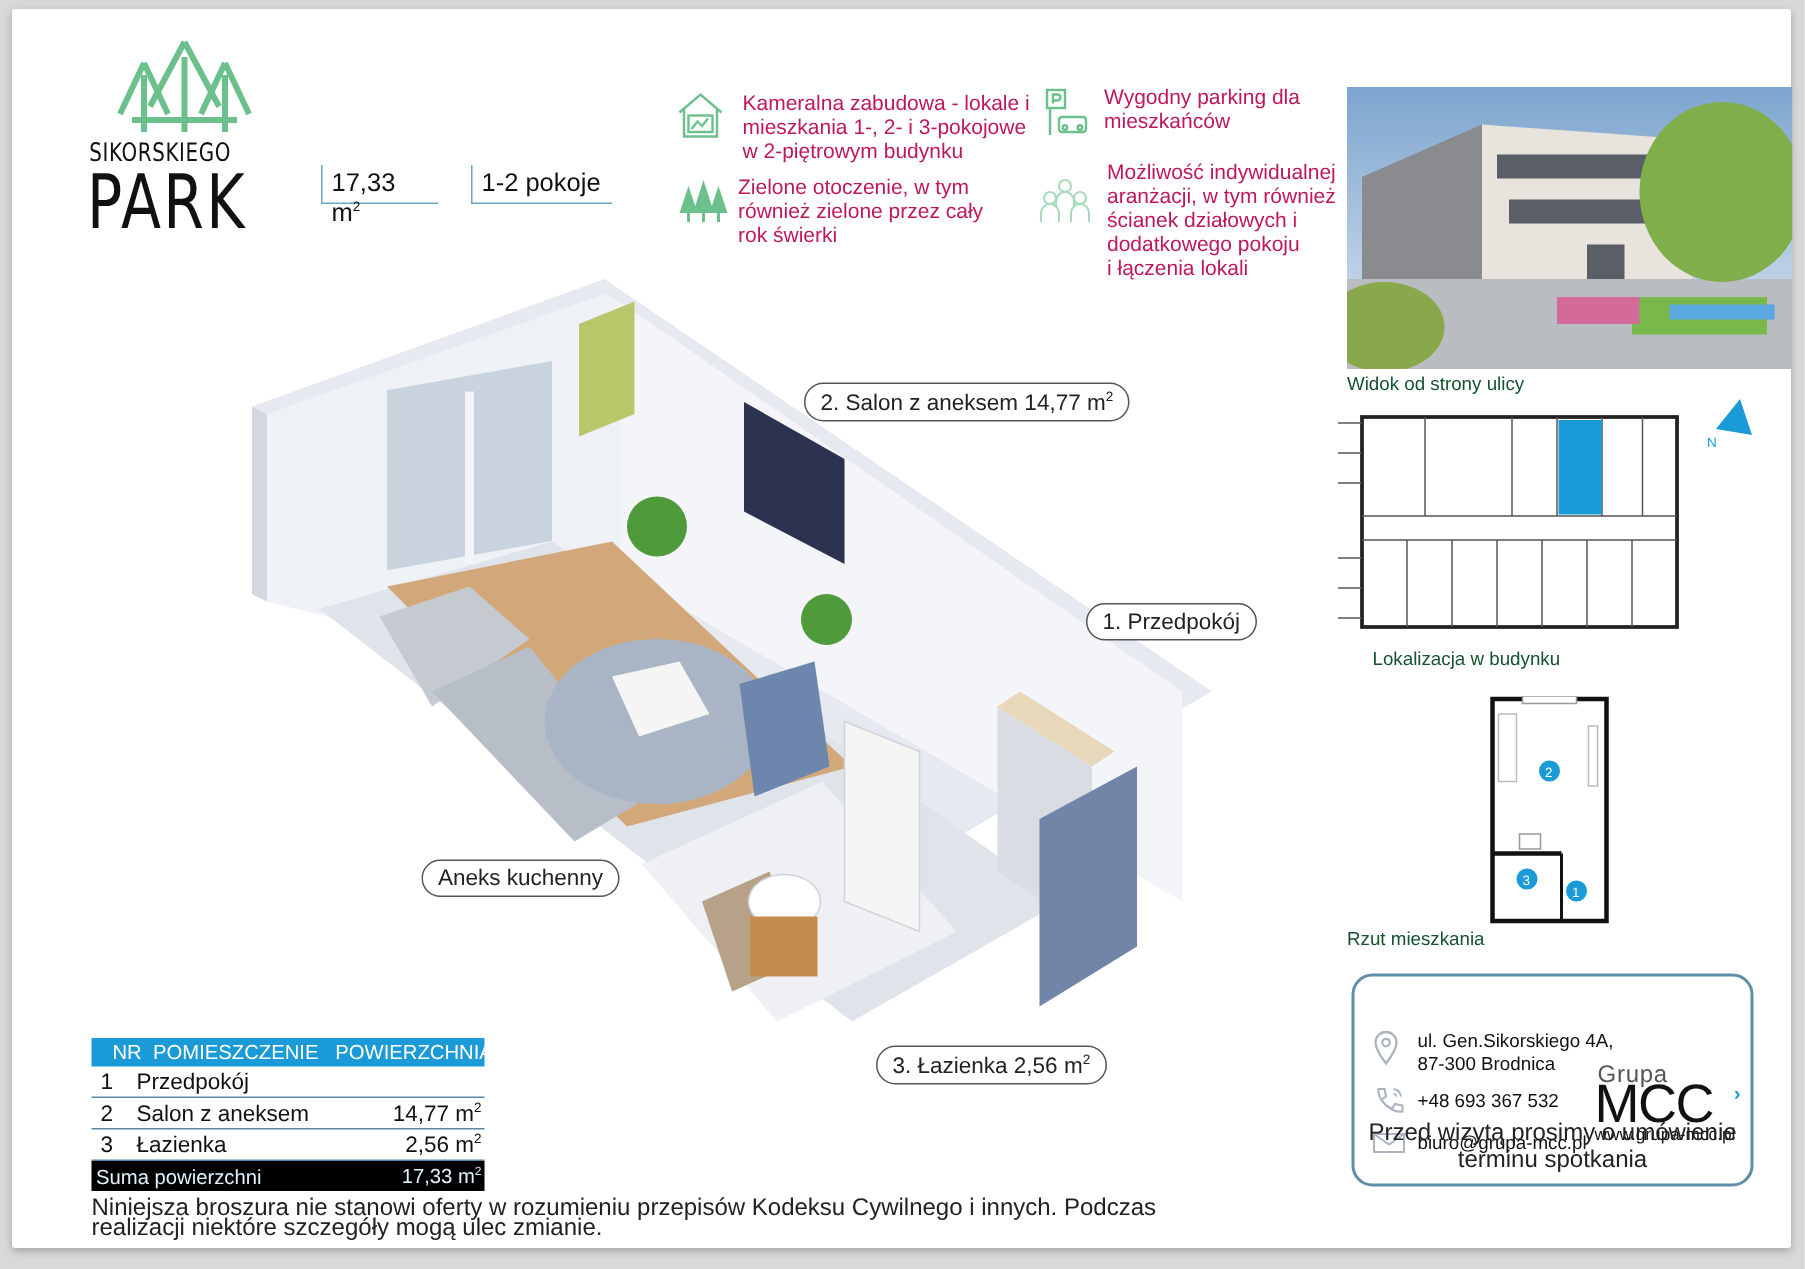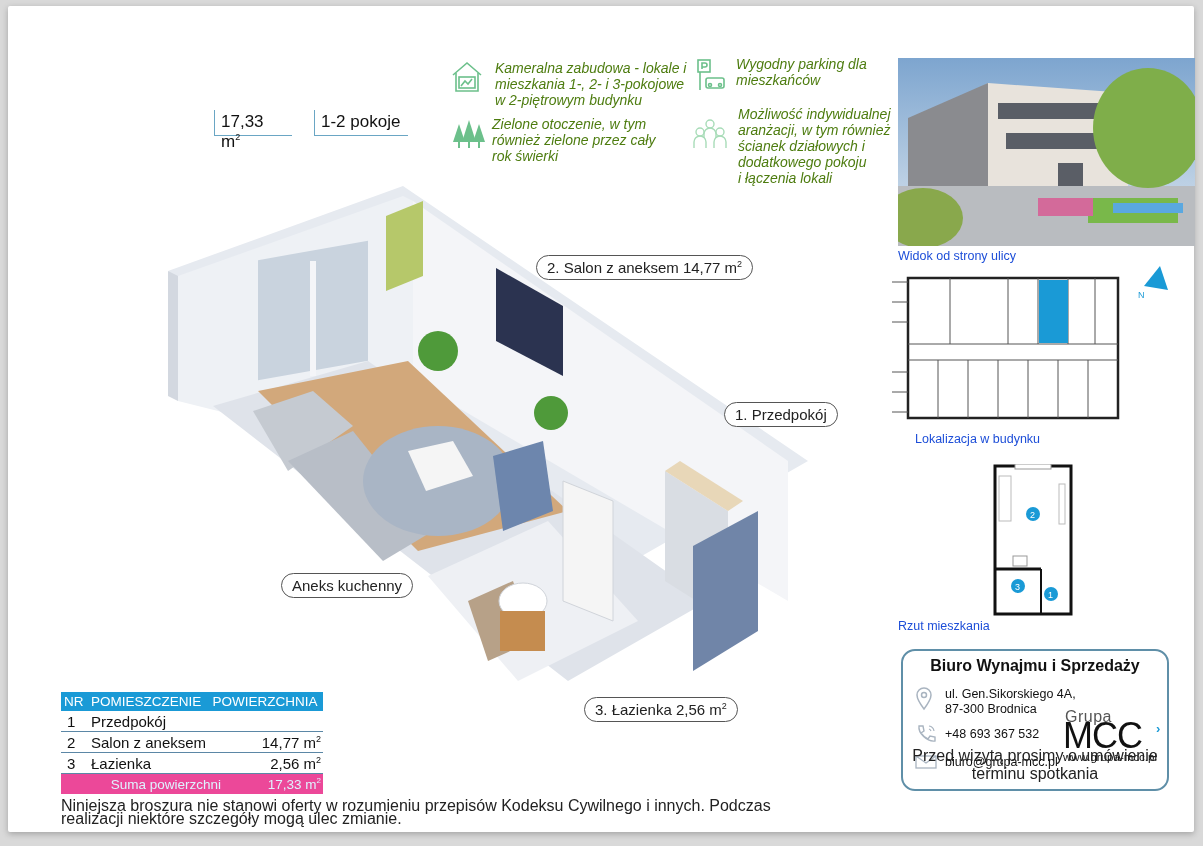--- a/index.html
+++ b/index.html
@@ -21,68 +21,80 @@
 
   
   .title { left: 200px; top: 55px; font-size: 27px; color: #111; }
   .tag { top: 104px; height: 26px; font-size: 17px; padding: 2px 6px 0 6px;
     border-left: 1px solid #6aa6c4; border-bottom: 1px solid #6aa6c4; }
   .tag sup { font-size: 9px; }
   .tag-area { left: 206px; width: 78px; }
   .tag-rooms { left: 306px; width: 94px; }
 
   
-  .feature { font-size: 14px; line-height: 16px; color: #4d7c0f; font-style: italic; }
+  .feature { font-size: 14px; line-height: 16px; color: #be185d; }
   .feature-icon { color: #6cc08b; }
 
   
   .render { left: 160px; top: 175px; width: 640px; height: 520px; }
 
   .callout { background: #fff; border: 1.5px solid #555; border-radius: 14px; padding: 3px 10px;
     font-size: 15px; color: #222; white-space: nowrap; }
   .callout sup { font-size: 9px; }
 
   
   .room-table { left: 53px; top: 686px; width: 262px; font-size: 15px; }
-  .room-table .hdr { background: #1a9ad6; color: #fff; height: 19px; font-size: 13.5px; padding: 2px 0 0 3px; white-space: nowrap; }
+  .room-table .hdr { background: #1a9ad6; color: #fff; height: 19px; font-size: 13.5px; padding: 2px 0 0 14px; white-space: nowrap; }
   .room-table .row { height: 21px; display: flex; align-items: flex-end; border-bottom: 1px solid #5b87a6; padding-bottom: 1px; }
   .room-table .row:last-of-type { border-bottom: none; }
   .room-table .nr { width: 30px; text-align: left; padding-left: 6px; }
   .room-table .name { flex: 1; }
   .room-table .area { width: 100px; text-align: right; padding-right: 2px; }
   .room-table .area sup { font-size: 9px; }
-  .room-table .sum { background: #ec4899; color: #dff3ff; height: 20px; display: flex; align-items: center; font-size: 13.5px; padding: 0 2px 0 3px; text-align: center; }
+  .room-table .sum { background: #000000; color: #dff3ff; height: 20px; display: flex; align-items: center; font-size: 13.5px; padding: 0 2px 0 3px; }
   .room-table .sum .name { flex: 1; }
   .room-table .sum sup { font-size: 8px; }
 
   
   .disclaimer { left: 53px; top: 793px; font-size: 16px; line-height: 13px; color: #222; width: 740px; }
 
   
   .photo { left: 890px; top: 52px; width: 297px; height: 188px; overflow: hidden; }
-  .caption { font-size: 12.5px; color: #1d4ed8; }
+  .caption { font-size: 12.5px; color: #14532d; }
   .plan { left: 882px; top: 266px; width: 232px; height: 148px; }
   .unit-plan { left: 985px; top: 458px; width: 80px; height: 152px; }
 
   
   .contact { left: 893px; top: 643px; width: 268px; height: 142px; border: 2px solid #5f8fa8; border-radius: 14px; background: #fff; }
   .contact .heading { position: absolute; left: 0; top: 6px; width: 100%; text-align: center; font-weight: bold; font-size: 16px; }
   .contact .line { position: absolute; font-size: 12.5px; color: #111; line-height: 15px; }
   .contact .cicon { position: absolute; color: #a9b4c0; }
   .contact .note { position: absolute; left: 0; bottom: 6px; width: 100%; text-align: center; font-size: 16px; color: #222; }
   .mcc-grupa { position: absolute; left: 162px; top: 57px; font-size: 16px; color: #555; letter-spacing: 0.5px; }
   .mcc-main { position: absolute; left: 160px; top: 64px; font-size: 36px; font-weight: 400; color: #111; letter-spacing: -1px; }
   .mcc-arrow { position: absolute; left: 253px; top: 70px; font-size: 13px; color: #1a9ad6; font-weight: bold; }
   .mcc-url { position: absolute; left: 160px; top: 100px; font-size: 11.5px; color: #111; }
 </style>
 </head>
 <body>
 
 <div class="page">
 
+  <div class="abs logo">
+    <svg class="trees" viewBox="0 0 90 65">
+      <g fill="none" stroke="#6cc08b" stroke-width="4">
+        <path d="M45 2 L22 45 M45 2 L68 45 M45 12 V62"></path>
+        <path d="M18 16 L2 50 M18 16 L34 50 M18 24 V62"></path>
+        <path d="M72 16 L56 50 M72 16 L88 50 M72 24 V62"></path>
+        <path d="M10 54 H80"></path>
+      </g>
+    </svg>
+    <div class="brand-top">SIKORSKIEGO</div>
+    <div class="brand-main">PARK</div>
+  </div>
 
   <div class="abs tag tag-area">
     <span>17,33 m</span><sup>2</sup>
   </div>
   <div class="abs tag tag-rooms">1-2 pokoje</div>
 
   <div class="abs" style="left:442px; top:54px;">
     <svg class="feature-icon" width="34" height="34" viewBox="0 0 34 34" style="position:absolute; left:0; top:0;">
       <g fill="none" stroke="#6cc08b" stroke-width="1.6">
         <path d="M3 15 L17 3 L31 15"></path>
@@ -305,21 +317,20 @@
         <text x="37" y="54" font-size="9" fill="#fff" font-family="Liberation Sans, sans-serif">2</text>
       <circle cx="25" cy="122" r="7" fill="#1a9ad6"></circle>
         <text x="22" y="126" font-size="9" fill="#fff" font-family="Liberation Sans, sans-serif">3</text>
       <circle cx="58" cy="130" r="7" fill="#1a9ad6"></circle>
         <text x="55" y="134" font-size="9" fill="#fff" font-family="Liberation Sans, sans-serif">1</text>
     </svg>
   </div>
   <div class="abs caption" style="left:890px; top:613px;">Rzut mieszkania</div>
 
   <div class="abs contact">
-    <div class="heading">Biuro Wynajmu i Sprzedaży</div>
 
     <svg class="cicon" style="left:12px; top:36px;" width="18" height="24" viewBox="0 0 18 24">
       <path d="M9 22 C3 14 2 11 2 8 A7 7 0 0 1 16 8 C16 11 15 14 9 22 Z" fill="none" stroke="#a9b4c0" stroke-width="1.5"></path>
       <circle cx="9" cy="8" r="2.5" fill="none" stroke="#a9b4c0" stroke-width="1.5"></circle>
     </svg>
     <div class="line" style="left:42px; top:36px;">
       <div>ul. Gen.Sikorskiego 4A,</div>
       <div>87-300 Brodnica</div>
     </div>
 

